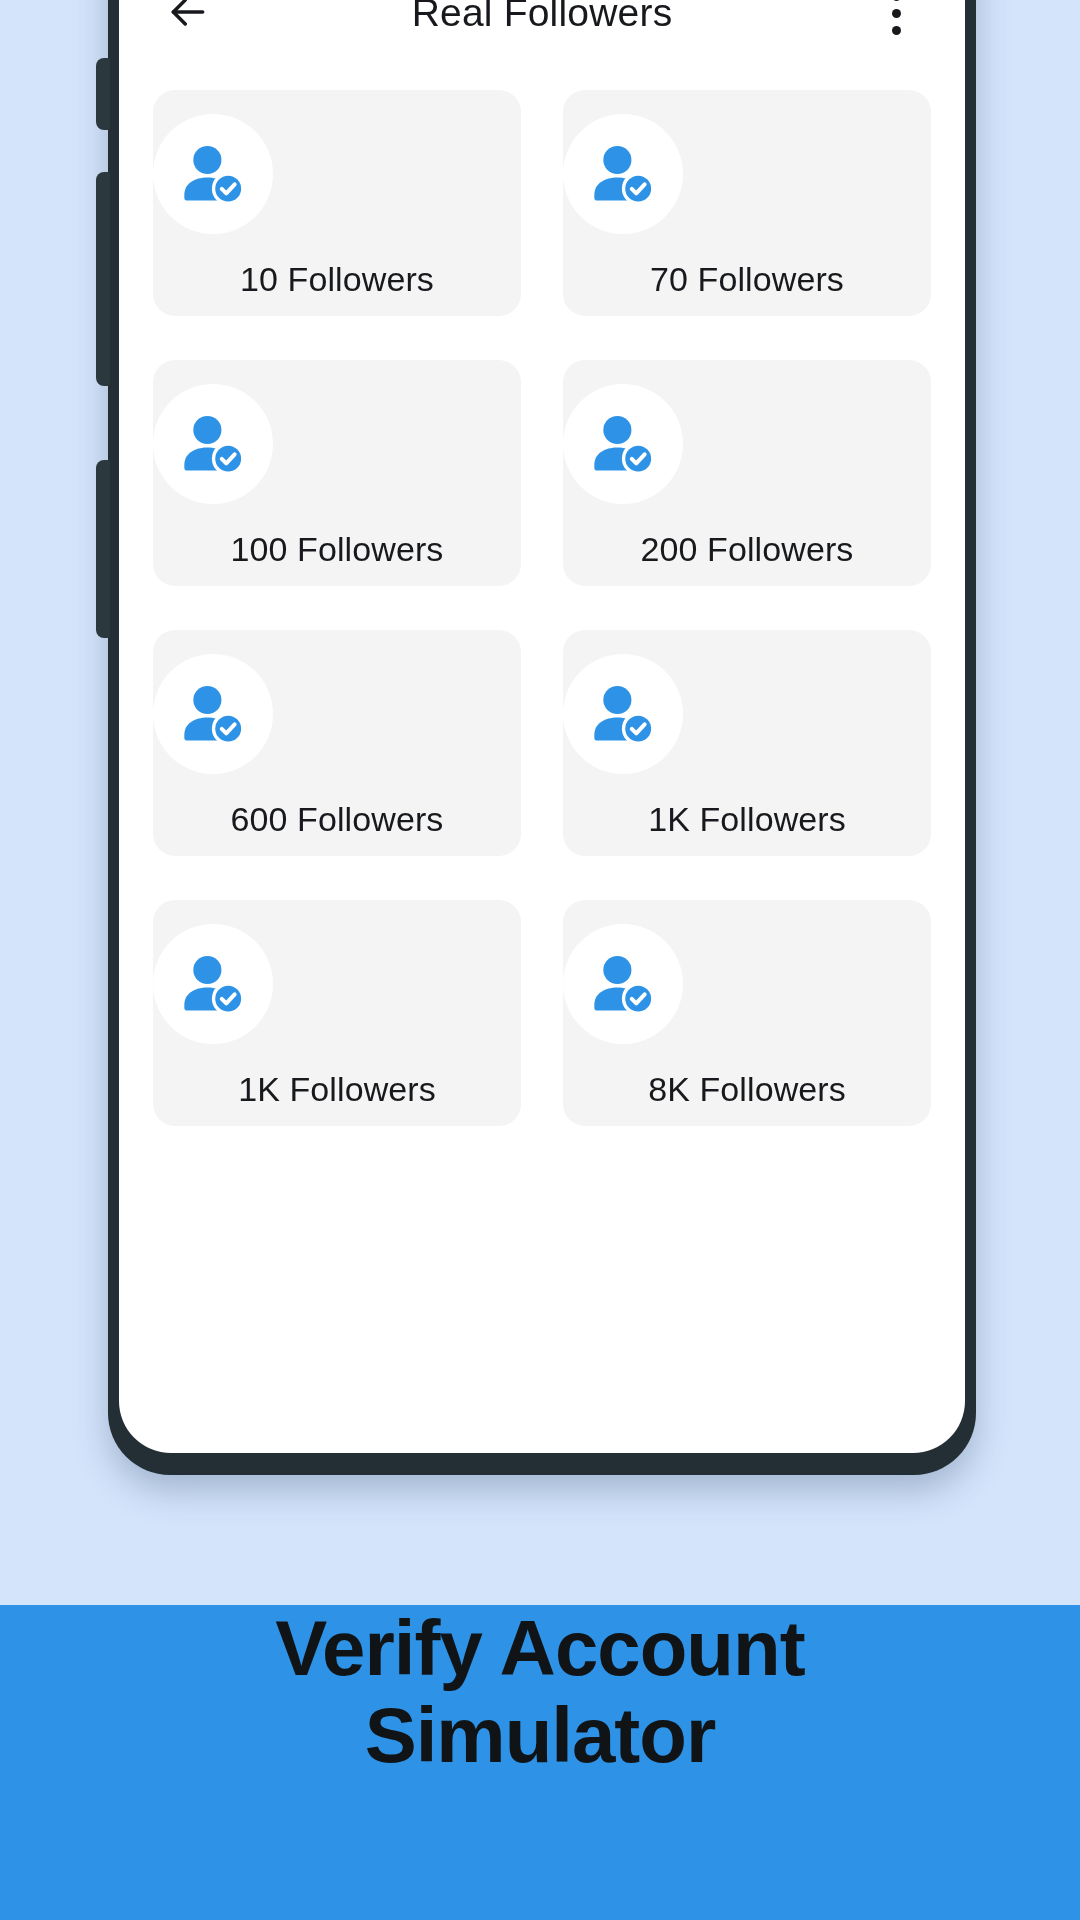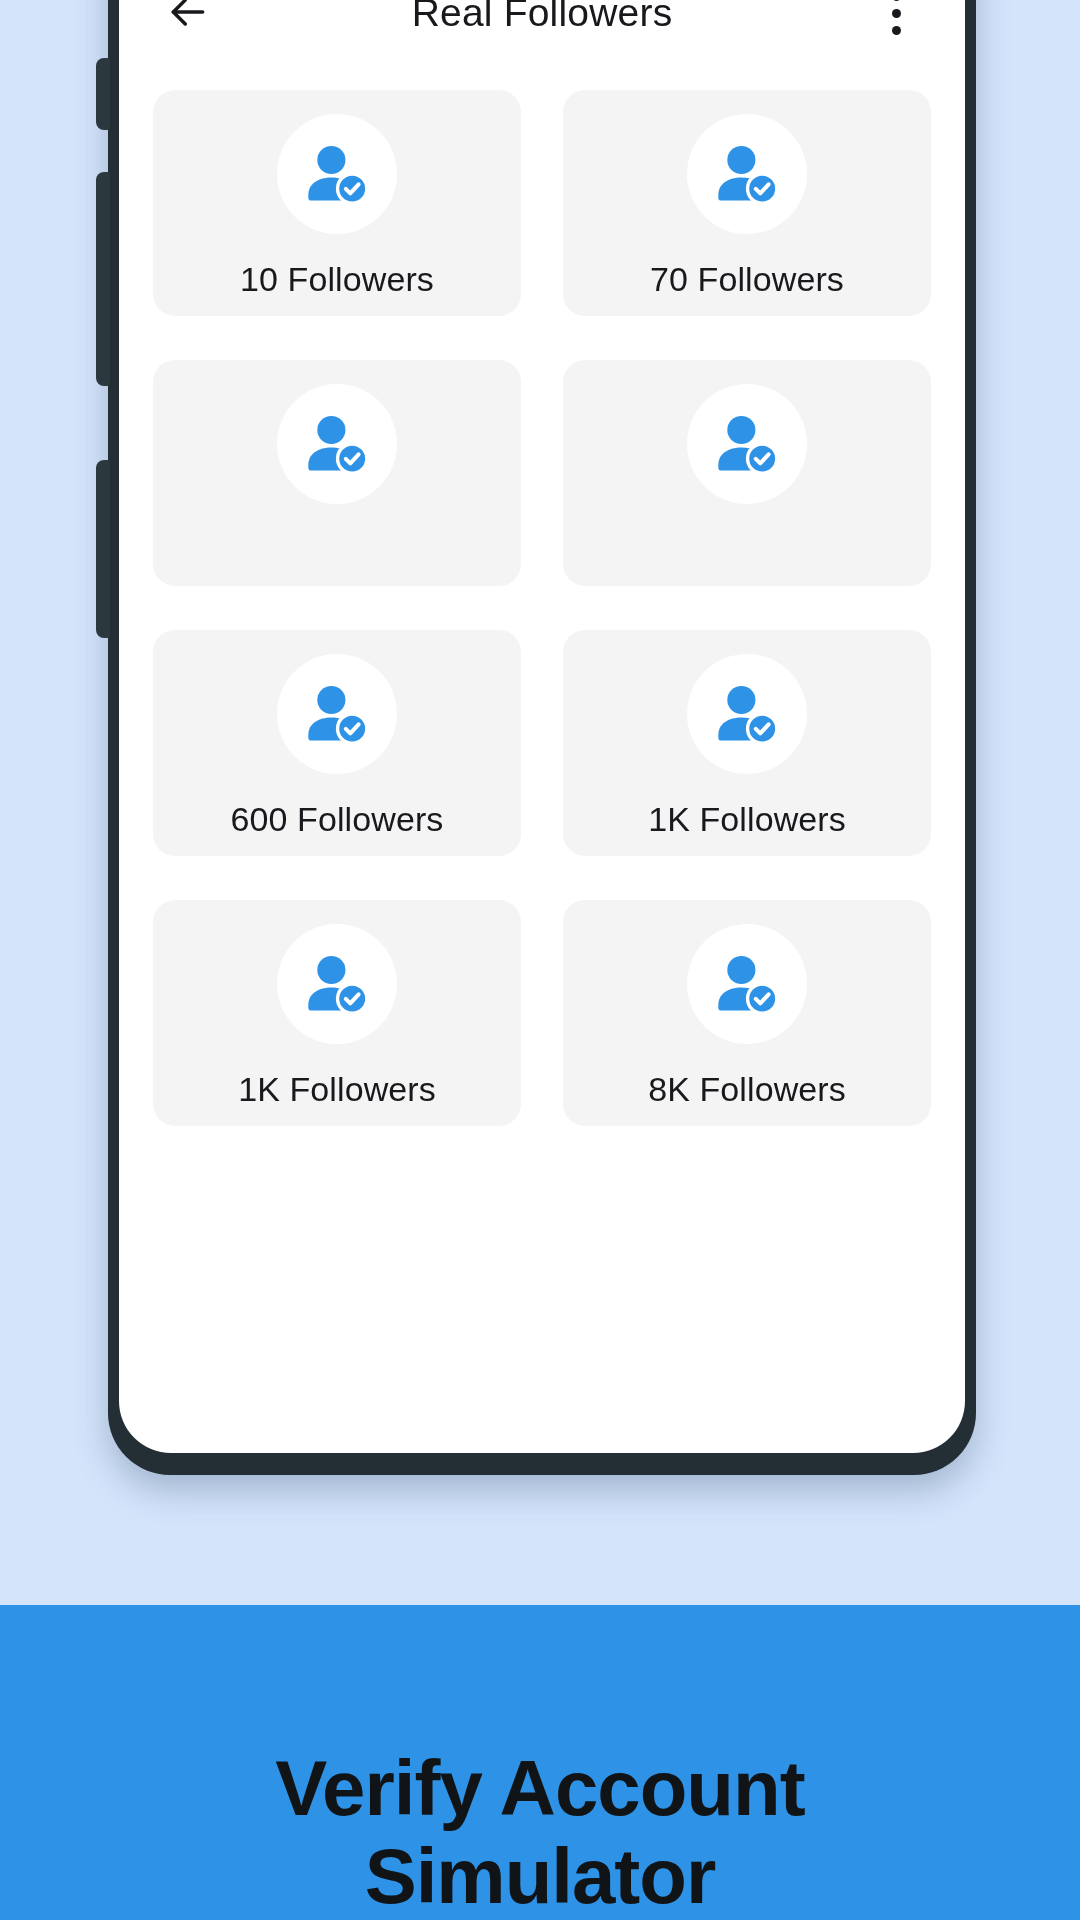--- a/index.html
+++ b/index.html
@@ -28,21 +28,21 @@
   .promo-banner {
     position: absolute;
     left: 0;
     right: 0;
     bottom: 0;
     height: 315px;
     background: #2e93e6;
     display: flex;
     flex-direction: column;
     align-items: center;
-    justify-content: flex-end;
+    justify-content: flex-start;
     z-index: 6;
   }
   .promo-line {
     color: #111417;
     font-weight: bold;
     font-size: 78px;
     line-height: 1.12;
     letter-spacing: -1px;
     text-align: center;
     white-space: nowrap;
@@ -138,21 +138,20 @@
     column-gap: 42px;
     row-gap: 44px;
   }
 
   .pkg-card {
     background: #f4f4f5;
     border-radius: 22px;
     height: 226px;
     display: flex;
     flex-direction: column;
-    align-items: center;
     justify-content: flex-start;
     padding-top: 24px;
     cursor: pointer;
     border: none;
     font-family: inherit;
   }
 
   .pkg-avatar {
     width: 120px;
     height: 120px;
@@ -242,32 +241,34 @@
       <button class="pkg-card">
         <span class="pkg-avatar">
           <svg width="72" height="72" viewBox="0 0 64 64">
             <circle cx="27" cy="19.5" r="12.5" fill="#2e93e6"></circle>
             <path d="M6.5 50.5c0-10.2 9.2-15.5 20.5-15.5S47.5 40.3 47.5 50.5v2.5a2.5 2.5 0 0 1-2.5 2.5H9a2.5 2.5 0 0 1-2.5-2.5z" fill="#2e93e6"></path>
             <circle cx="45.5" cy="45" r="14.5" fill="#ffffff"></circle>
             <circle cx="45.5" cy="45" r="11.5" fill="#2e93e6"></circle>
             <polyline points="39.8,45.2 43.8,49.2 51.2,41.2" fill="none" stroke="#ffffff" stroke-width="3.6" stroke-linecap="round" stroke-linejoin="round"></polyline>
           </svg>
         </span>
-      </button>
-
-      <button class="pkg-card">
-        <span class="pkg-avatar">
-          <svg width="72" height="72" viewBox="0 0 64 64">
-            <circle cx="27" cy="19.5" r="12.5" fill="#2e93e6"></circle>
-            <path d="M6.5 50.5c0-10.2 9.2-15.5 20.5-15.5S47.5 40.3 47.5 50.5v2.5a2.5 2.5 0 0 1-2.5 2.5H9a2.5 2.5 0 0 1-2.5-2.5z" fill="#2e93e6"></path>
-            <circle cx="45.5" cy="45" r="14.5" fill="#ffffff"></circle>
-            <circle cx="45.5" cy="45" r="11.5" fill="#2e93e6"></circle>
-            <polyline points="39.8,45.2 43.8,49.2 51.2,41.2" fill="none" stroke="#ffffff" stroke-width="3.6" stroke-linecap="round" stroke-linejoin="round"></polyline>
-          </svg>
-        </span>
+        <span class="pkg-label">100 Followers</span>
+      </button>
+
+      <button class="pkg-card">
+        <span class="pkg-avatar">
+          <svg width="72" height="72" viewBox="0 0 64 64">
+            <circle cx="27" cy="19.5" r="12.5" fill="#2e93e6"></circle>
+            <path d="M6.5 50.5c0-10.2 9.2-15.5 20.5-15.5S47.5 40.3 47.5 50.5v2.5a2.5 2.5 0 0 1-2.5 2.5H9a2.5 2.5 0 0 1-2.5-2.5z" fill="#2e93e6"></path>
+            <circle cx="45.5" cy="45" r="14.5" fill="#ffffff"></circle>
+            <circle cx="45.5" cy="45" r="11.5" fill="#2e93e6"></circle>
+            <polyline points="39.8,45.2 43.8,49.2 51.2,41.2" fill="none" stroke="#ffffff" stroke-width="3.6" stroke-linecap="round" stroke-linejoin="round"></polyline>
+          </svg>
+        </span>
+        <span class="pkg-label">200 Followers</span>
       </button>
 
       <button class="pkg-card">
         <span class="pkg-avatar">
           <svg width="72" height="72" viewBox="0 0 64 64">
             <circle cx="27" cy="19.5" r="12.5" fill="#2e93e6"></circle>
             <path d="M6.5 50.5c0-10.2 9.2-15.5 20.5-15.5S47.5 40.3 47.5 50.5v2.5a2.5 2.5 0 0 1-2.5 2.5H9a2.5 2.5 0 0 1-2.5-2.5z" fill="#2e93e6"></path>
             <circle cx="45.5" cy="45" r="14.5" fill="#ffffff"></circle>
             <circle cx="45.5" cy="45" r="11.5" fill="#2e93e6"></circle>
             <polyline points="39.8,45.2 43.8,49.2 51.2,41.2" fill="none" stroke="#ffffff" stroke-width="3.6" stroke-linecap="round" stroke-linejoin="round"></polyline>

